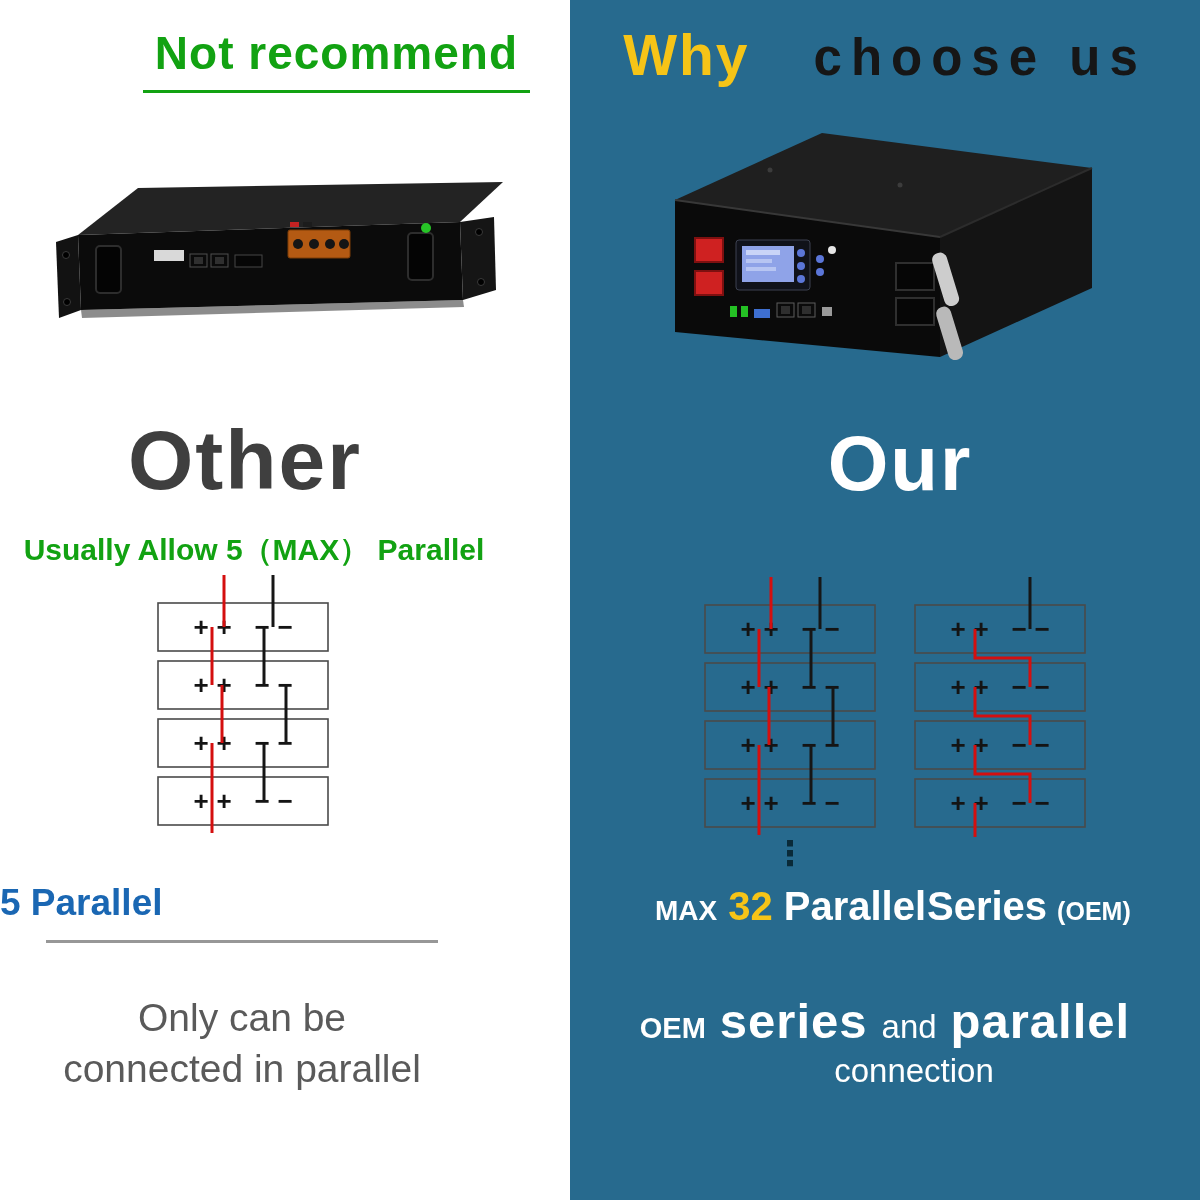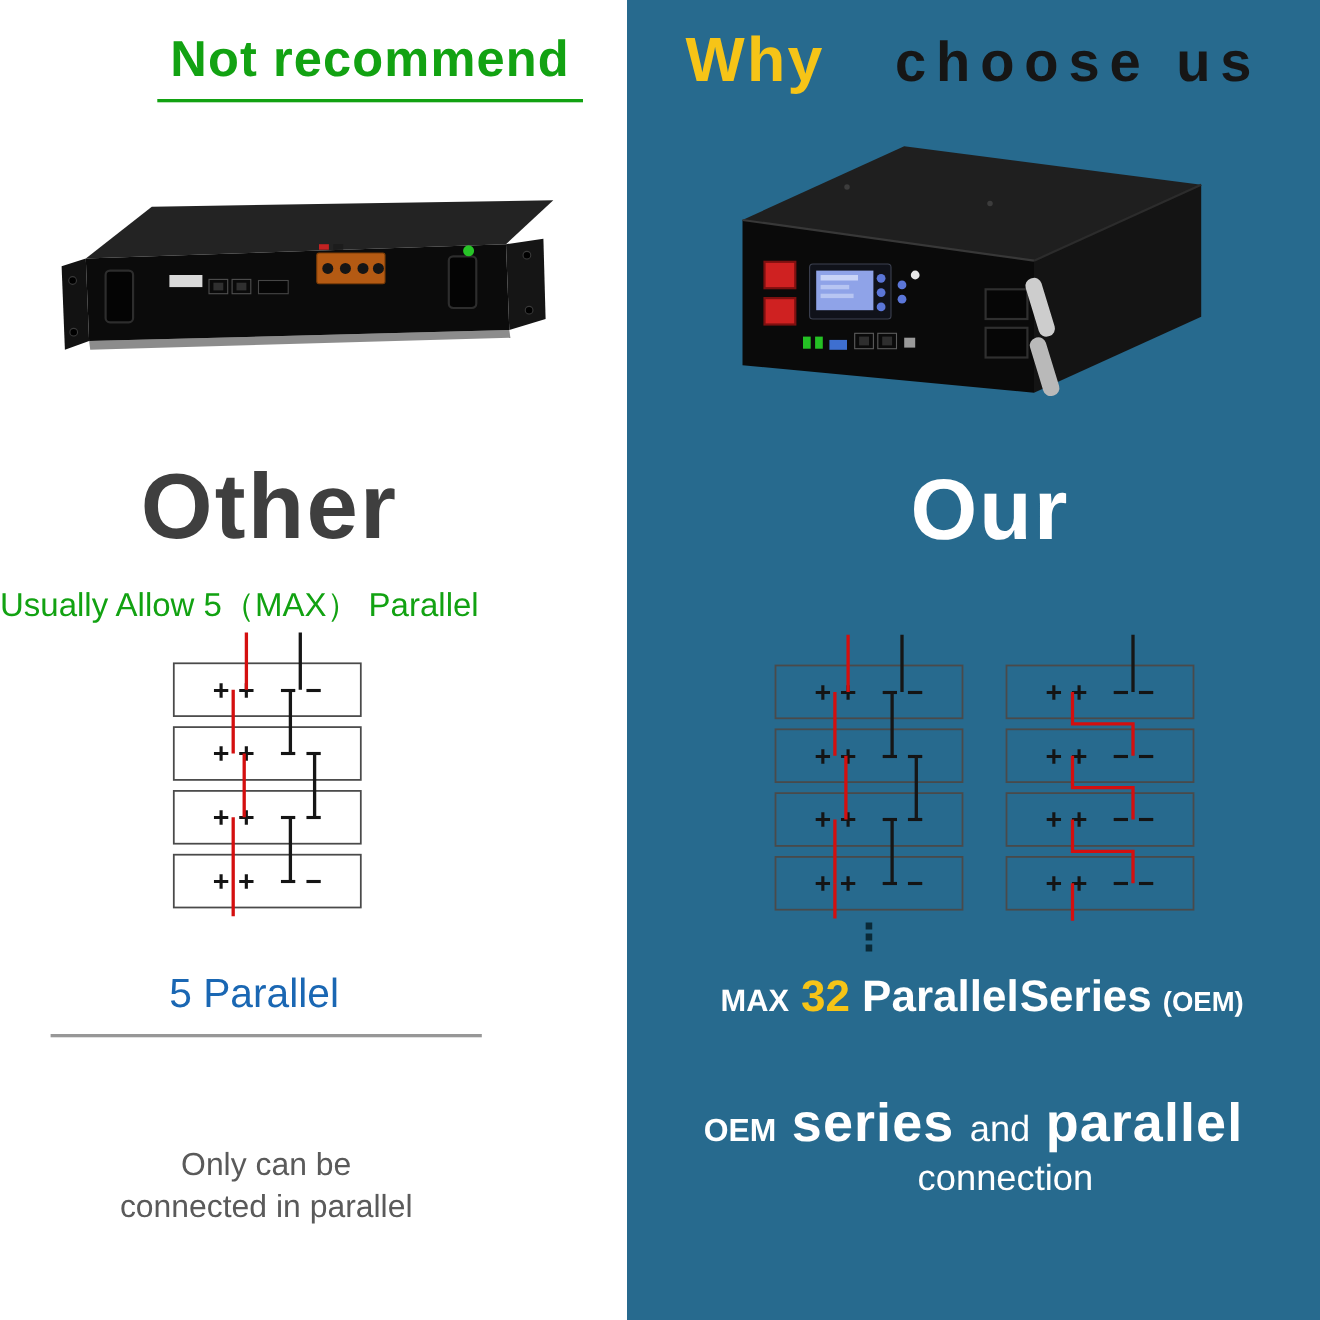--- a/index.html
+++ b/index.html
@@ -15,30 +15,30 @@
 
   
   .nr-title-wrap{position:absolute;top:26px;left:0;width:530px;text-align:right}
   .nr-title{display:inline-block;font-size:46px;font-weight:700;letter-spacing:1px;
     color:var(--green,#12a212);border-bottom:3px solid var(--green,#12a212);padding:0 12px 10px}
   .device{position:absolute}
   .device svg{width:100%;height:100%;display:block}
   .device-left{left:38px;top:158px;width:480px;height:190px}
   .heading{margin:0;position:absolute;text-align:center;font-weight:900}
   .heading-other{top:412px;left:0;width:490px;font-size:84px;letter-spacing:2px;color:var(--heading-gray,#3f3f3f)}
-  .green-sub{position:absolute;top:530px;left:0;width:508px;text-align:left;
-    font-size:30px;font-weight:400;color:var(--green,#12a212)}
+  .green-sub{position:absolute;top:530px;left:0;width:508px;text-align:center;
+    font-size:30px;font-weight:700;color:var(--green,#12a212)}
   .diagram{position:absolute}
   .diagram svg{width:100%;height:100%;display:block}
   .diagram-left{left:123px;top:563px;width:240px;height:310px}
-  .blue-label{position:absolute;top:882px;left:0;width:462px;text-align:center;
-    font-size:37px;font-weight:400;color:var(--blue,#1a67b3)}
+  .blue-label{position:absolute;top:882px;left:0;width:462px;
+    font-size:37px;font-weight:700;color:var(--blue,#1a67b3)}
   .hdivider{position:absolute;top:940px;left:46px;width:392px;border-top:3px solid #979797}
-  .note{position:absolute;top:1040px;left:0;width:484px;text-align:center;
-    font-size:29px;color:var(--note-gray,#5a5a5a);line-height:1.32}
+  .note{position:absolute;top:992px;left:0;width:484px;text-align:center;
+    font-size:39px;color:var(--note-gray,#5a5a5a);line-height:1.32}
 
   
   .why-title{position:absolute;top:22px;left:0;width:630px;text-align:center;white-space:nowrap}
   .why-word{font-size:57px;font-weight:900;letter-spacing:2px;color:var(--yellow,#f6c417);margin-right:64px}
   .choose-words{font-size:51px;font-weight:900;letter-spacing:9px;color:#161616}
   .device-right{left:0;top:110px;width:630px;height:275px}
   .heading-our{top:418px;left:0;width:660px;font-size:78px;letter-spacing:2px;color:#ffffff}
   .diagram-rp{left:100px;top:565px;width:240px;height:310px}
   .diagram-rs{left:310px;top:565px;width:240px;height:310px}
   .more-dots{position:absolute;left:100px;top:836px;width:240px;text-align:center;

